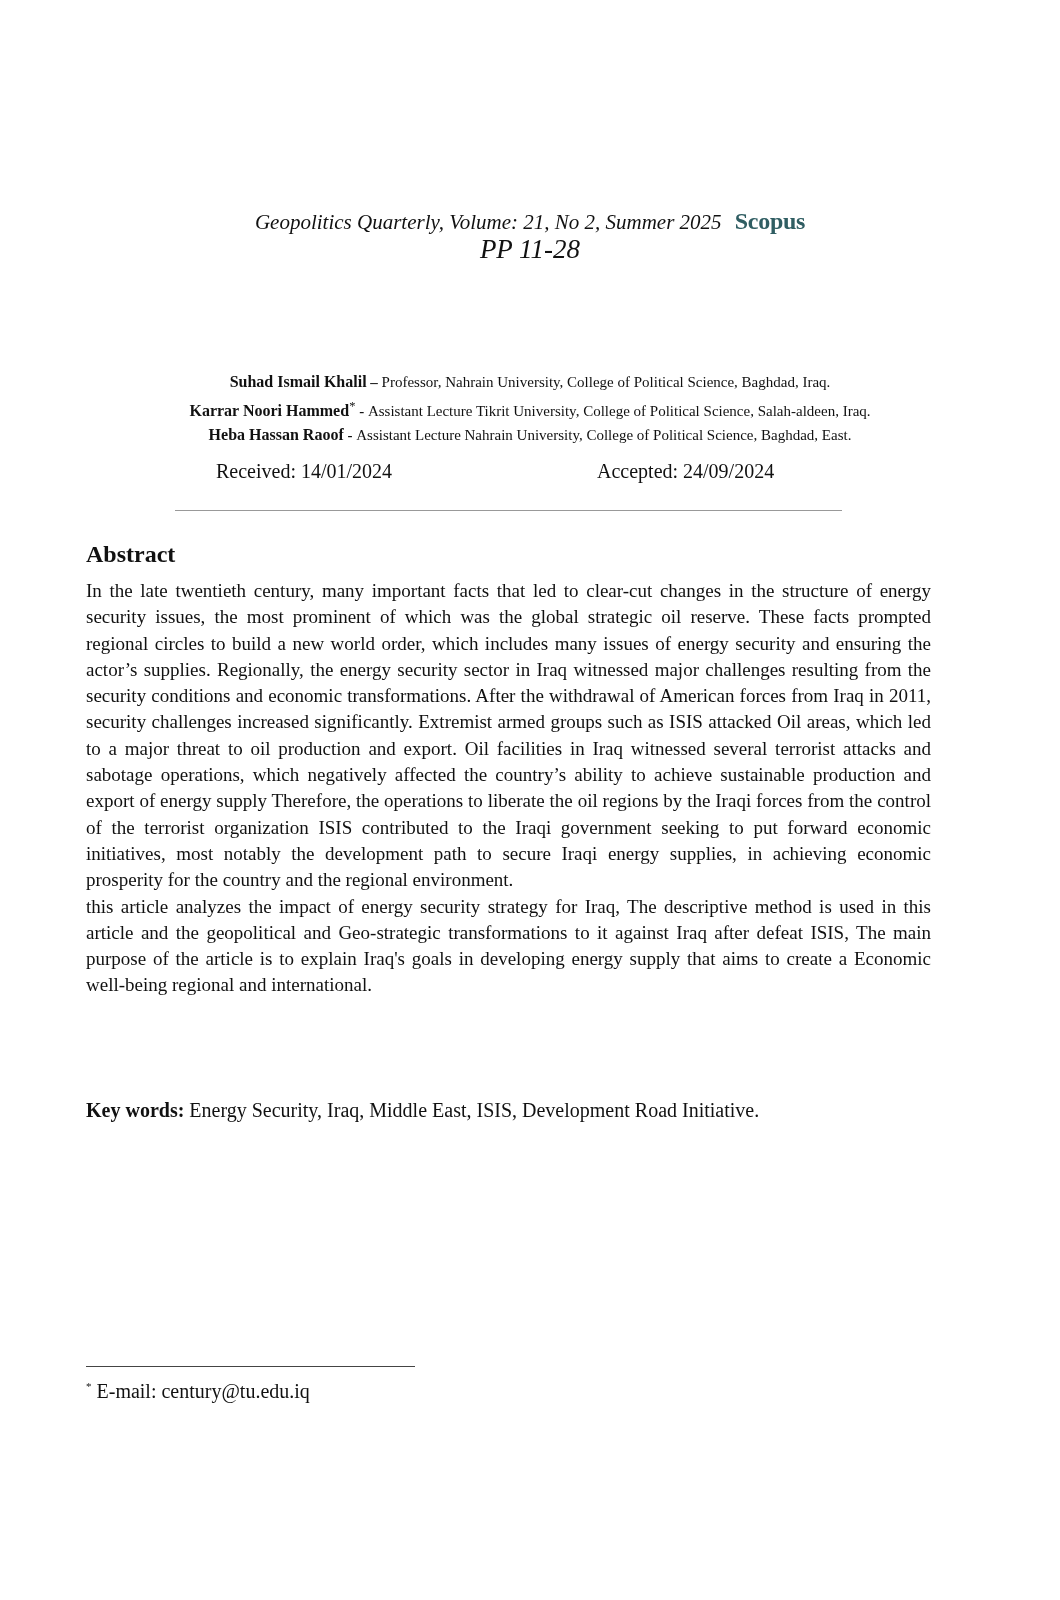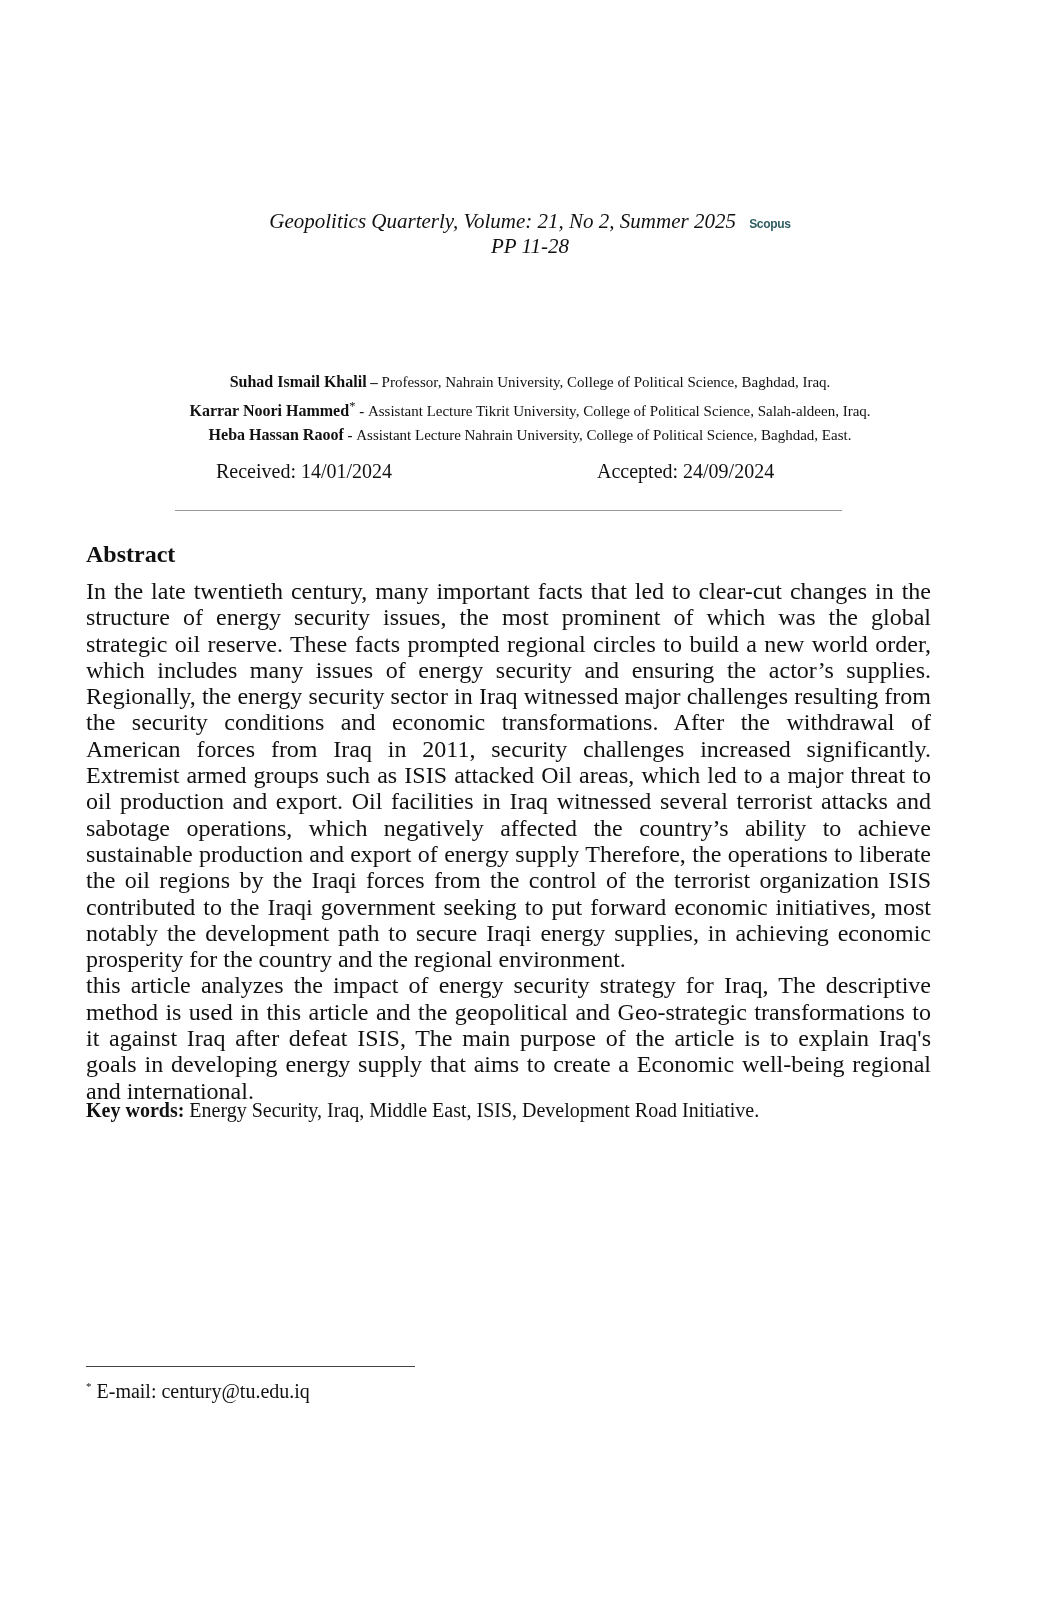--- a/index.html
+++ b/index.html
@@ -1,34 +1,34 @@
 <!DOCTYPE html>
 <html><head>
   <meta charset="utf-8">
   <style>
     html, body { margin: 0; padding: 0; background: #ffffff; }
     body { width: 1060px; height: 1600px; position: relative; overflow: hidden;
       font-family: "Liberation Serif", "DejaVu Serif", serif; color: #111; }
     .page { position: absolute; left: 0; top: 0; width: 1060px; height: 1600px; }
     .journal { position: absolute; left: 0; width: 1060px; top: 208px; text-align: center;
       font-style: italic; font-size: 21px; line-height: 26px; }
-    .journal .scopus { font-style: normal; font-family: Liberation Sans, sans-serif; font-weight: bold;
-      color: #2f5d62; font-size: 12px; letter-spacing: -0.3px; margin-left: 8px; }
-    .pp { position: absolute; left: 0; width: 1060px; top: 234px; text-align: center; font-style: italic; font-size: 21px; }
+    .journal .scopus { font-style: normal; font-family: Liberation Serif, serif; font-weight: bold;
+      color: #2f5d62; font-size: 24px; letter-spacing: -0.3px; margin-left: 8px; }
+    .pp { position: absolute; left: 0; width: 1060px; top: 234px; text-align: center; font-style: italic; font-size: 27px; }
     .title { position: absolute; left: 60px; width: 940px; top: 272px; text-align: center;
       font-weight: bold; font-size: 33px; line-height: 39px; }
     .authors { position: absolute; left: 60px; width: 940px; top: 370px; text-align: center;
       font-size: 15px; line-height: 24px; }
     .authors .name { font-weight: bold; font-size: 16px; }
     .dates { position: absolute; top: 460px; font-size: 20px; }
     .received { left: 216px; }
     .accepted { left: 597px; }
     .rule { position: absolute; left: 175px; width: 667px; top: 510px; border-top: 1px solid #999; }
     .abstract-h { position: absolute; left: 86px; top: 541px; font-weight: bold; font-size: 24px; }
-    .abstract { position: absolute; left: 86px; width: 845px; top: 578px; font-size: 24px; line-height: 26.3px;
+    .abstract { position: absolute; left: 86px; width: 845px; top: 578px; font-size: 19px; line-height: 26.3px;
       text-align: justify; margin: 0; }
     .abstract p { margin: 0; }
     .keywords { position: absolute; left: 86px; width: 845px; top: 1099px; font-size: 20px; }
     .keywords b { font-weight: bold; }
     .fn-rule { position: absolute; left: 86px; width: 329px; top: 1366px; border-top: 1.5px solid #444; }
     .footnote { position: absolute; left: 86px; top: 1380px; font-size: 20px; }
     .footnote sup { font-size: 11px; vertical-align: 8px; }
   </style>
 </head>
 <body>

